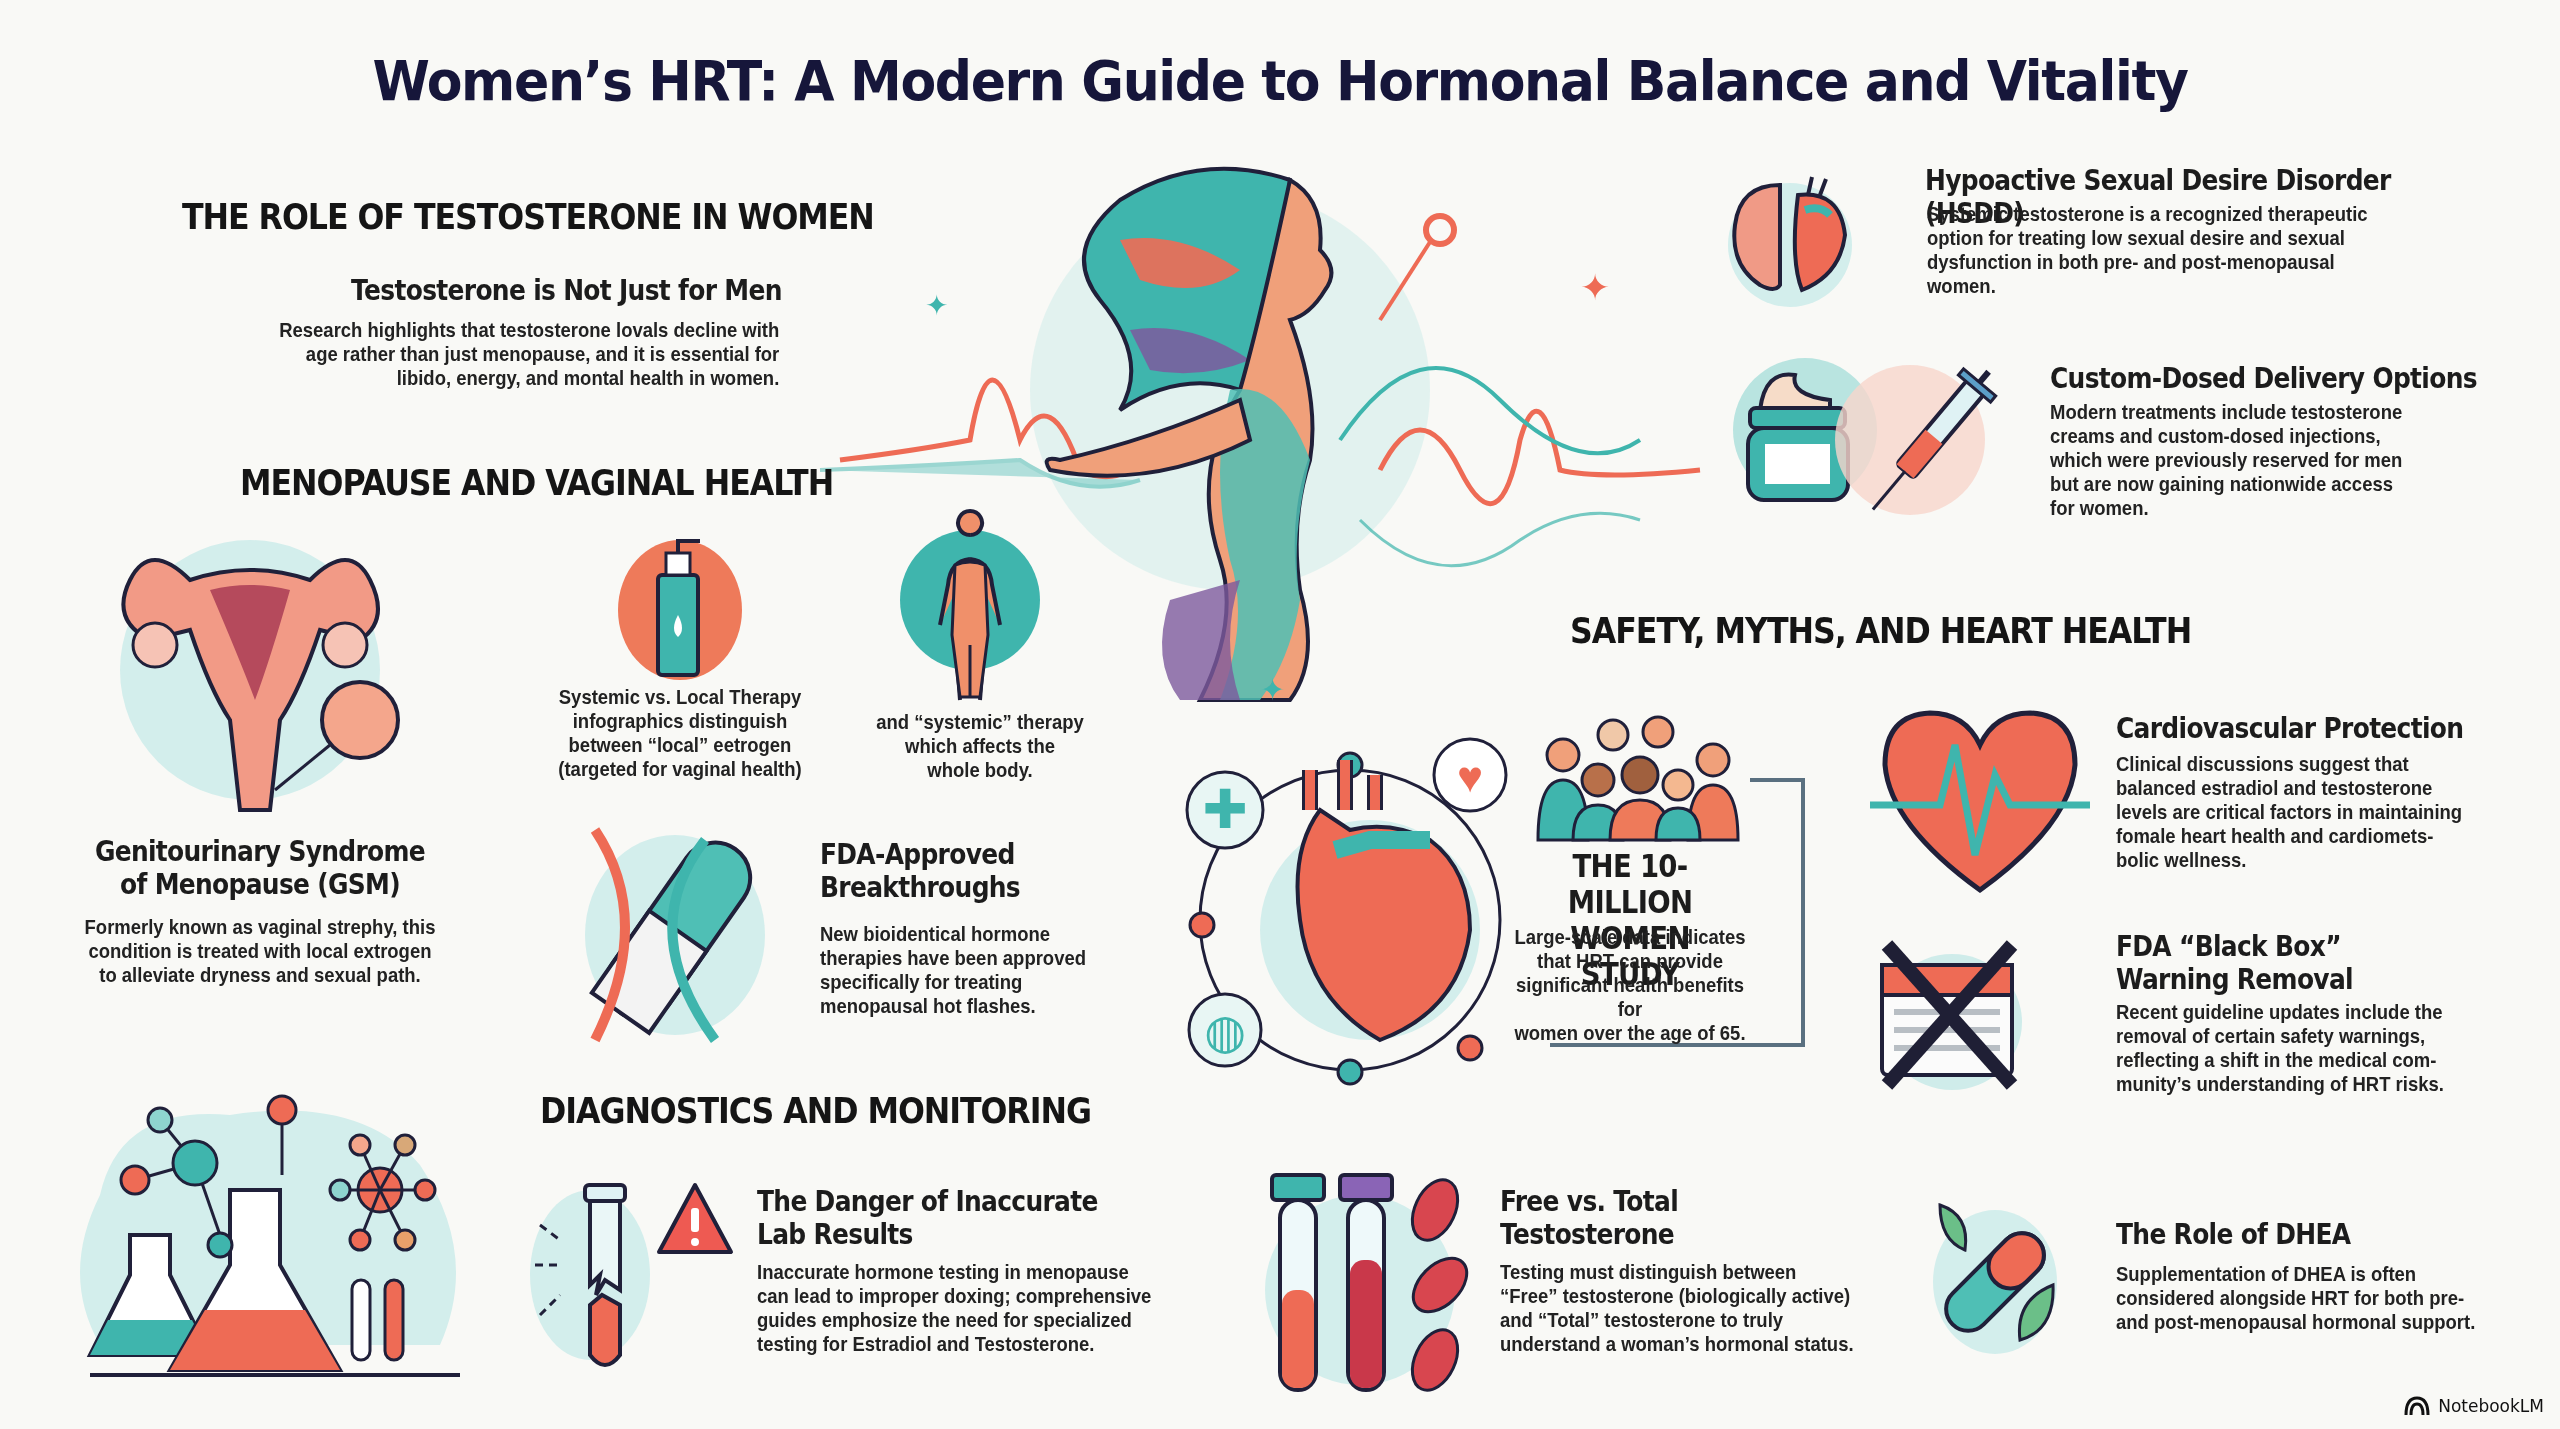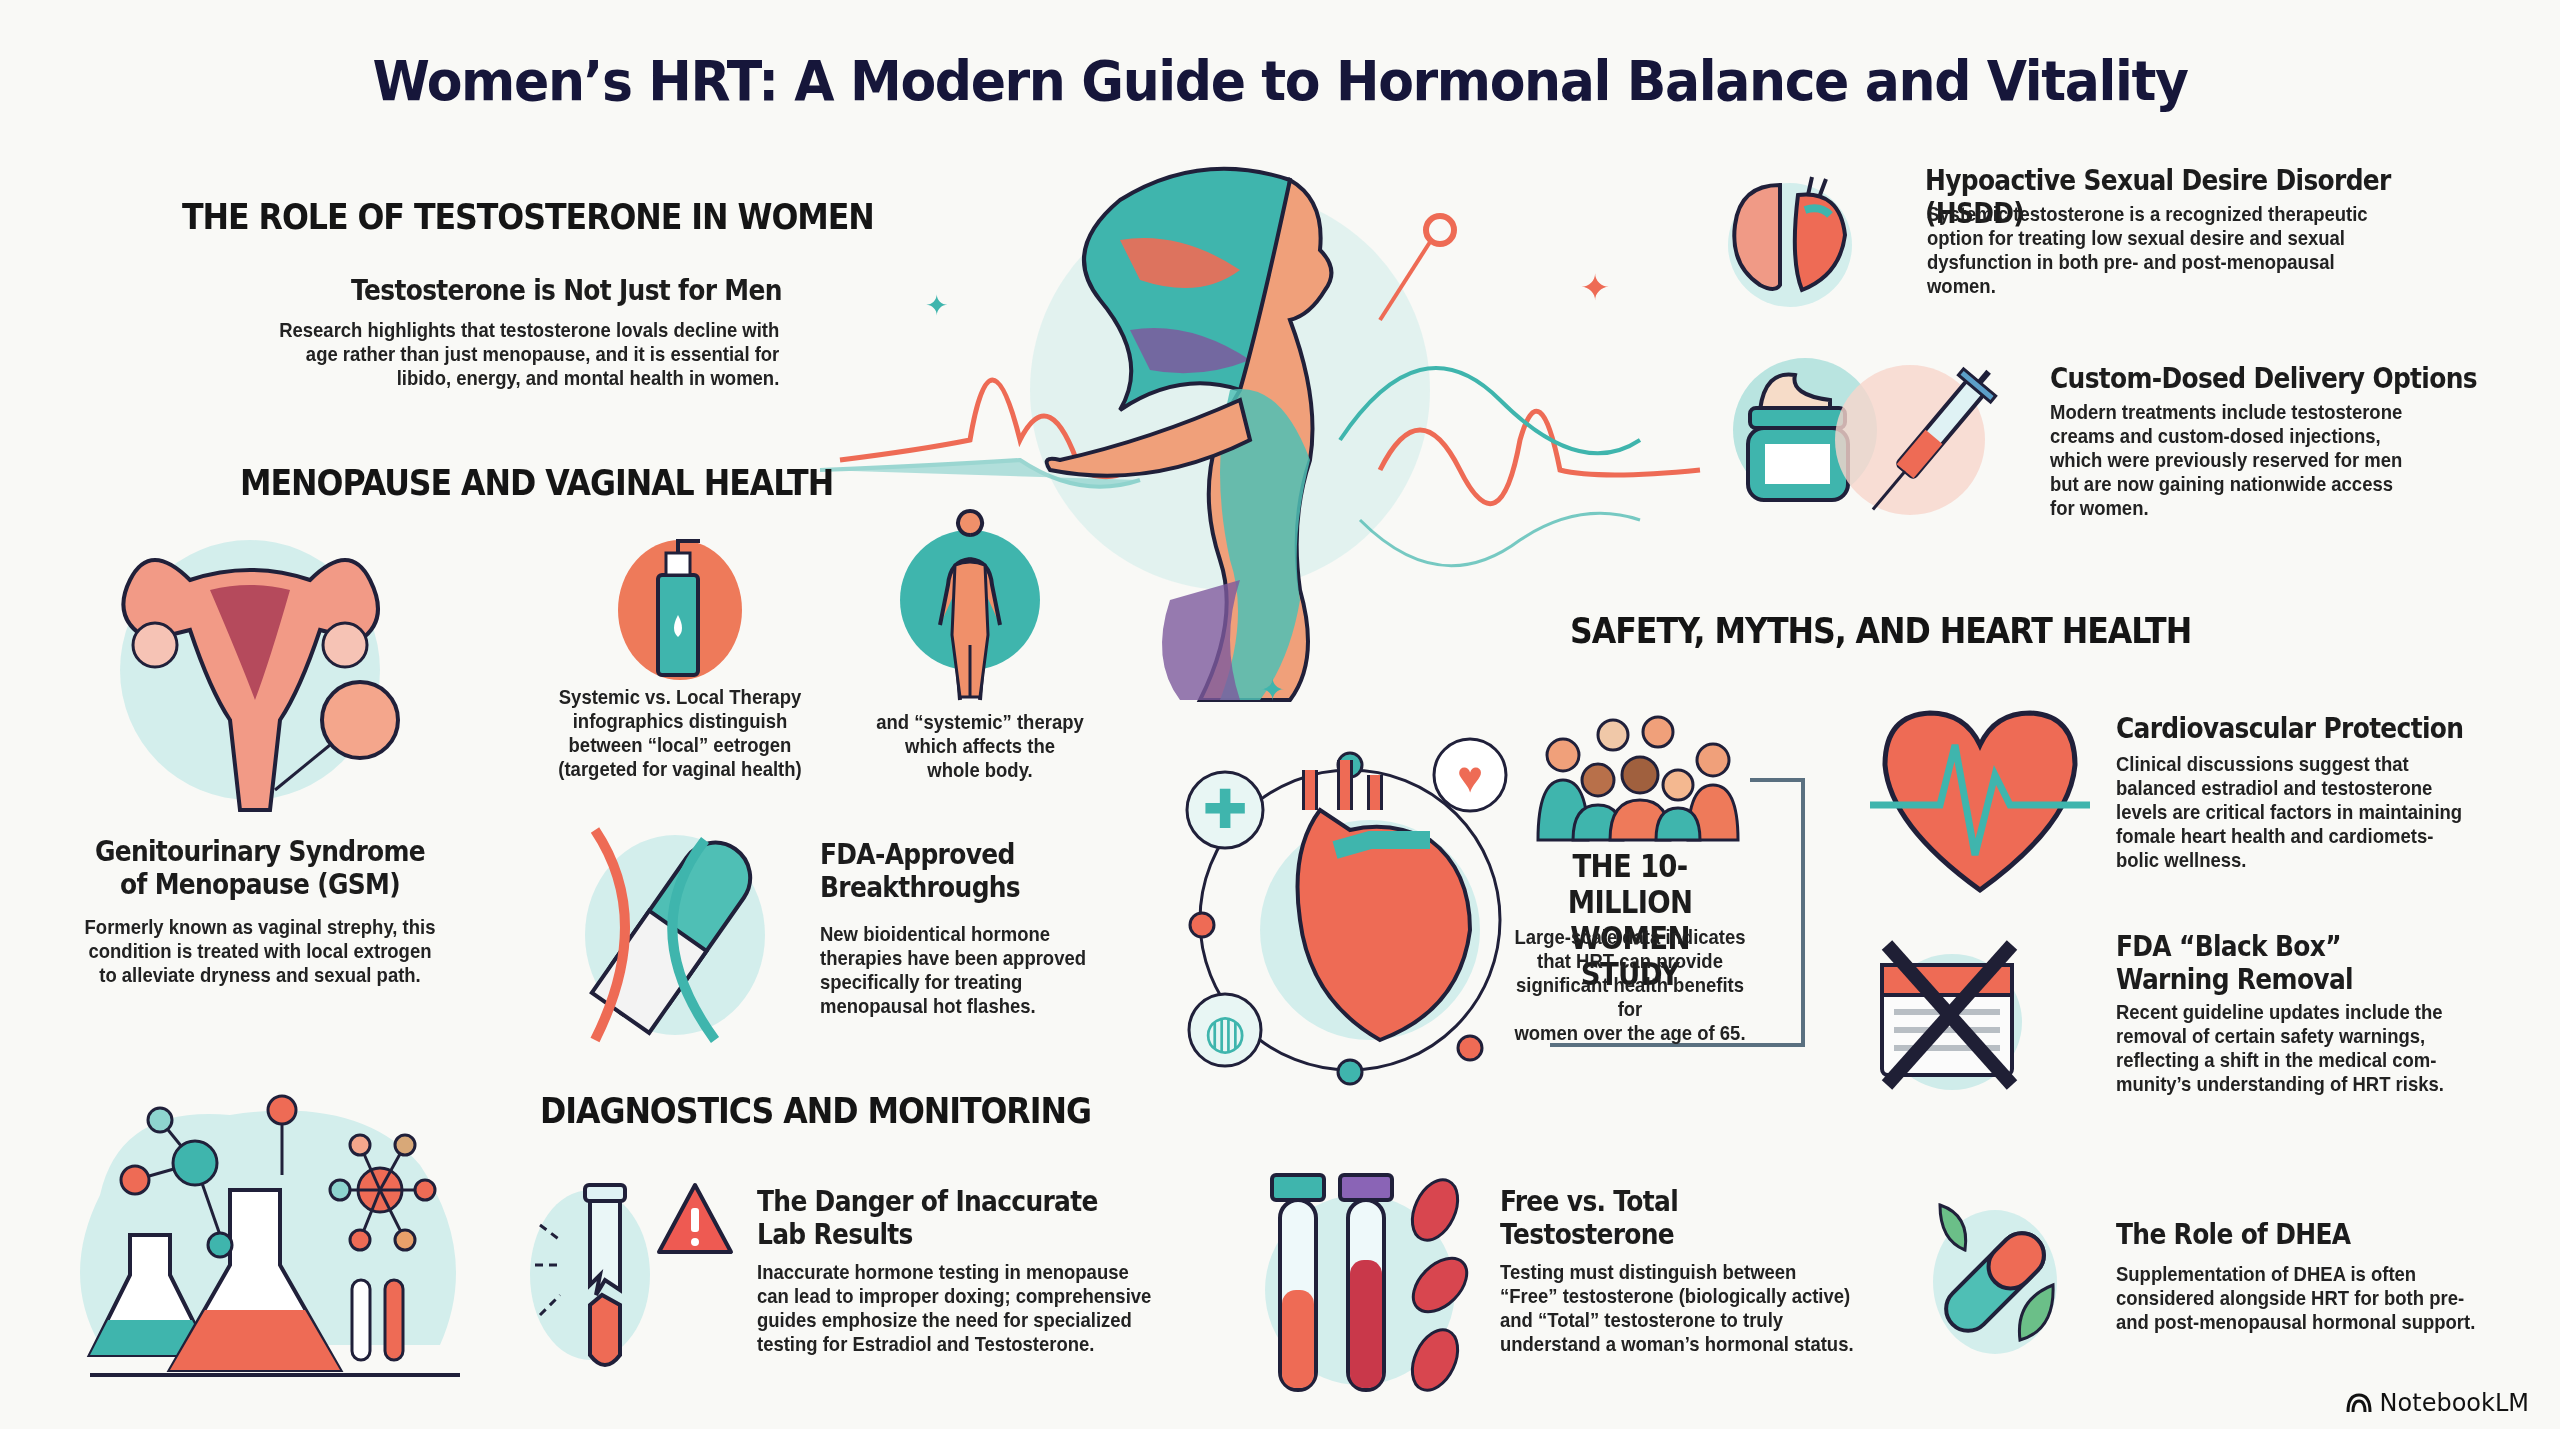--- a/index.html
+++ b/index.html
@@ -10,21 +10,21 @@
        font-weight:bold;font-size:56px;color:#16163a;letter-spacing:-1.5px;transform:scaleX(0.93);}
   .sec{font-family:"DejaVu Sans",sans-serif;font-weight:bold;font-size:36px;color:#151515;
        letter-spacing:-1.2px;transform-origin:left top;transform:scaleX(0.88);white-space:nowrap;}
   .h{font-family:"DejaVu Sans",sans-serif;font-weight:bold;font-size:29px;color:#1c1c1c;line-height:33px;
        letter-spacing:-0.8px;transform-origin:left top;transform:scaleX(0.86);white-space:nowrap;}
   .b{font-family:"Liberation Sans",sans-serif;font-weight:bold;font-size:21px;line-height:24px;color:#222;
        transform-origin:left top;transform:scaleX(0.88);white-space:pre-line;}
   .center{text-align:center;transform-origin:center top;}
   .right{text-align:right;transform-origin:right top;}
   svg{position:absolute;overflow:visible;}
-  .brand{right:31px;bottom:12px;font-family:"DejaVu Sans",sans-serif;font-size:24px;color:#111;
+  .brand{right:16px;bottom:12px;font-family:"DejaVu Sans",sans-serif;font-size:17px;color:#111;
        display:flex;align-items:center;gap:8px;}
 </style>
 </head>
 <body>
 
 <div class="abs main-title">Women’s HRT: A Modern Guide to Hormonal Balance and Vitality</div>
 
 <svg style="left:820px;top:140px" width="880" height="560" viewBox="0 0 880 560">
   <circle cx="410" cy="250" r="200" fill="#d8efed" opacity="0.7"></circle>
   <path d="M20 320 Q100 310 150 300 Q170 180 200 300 Q230 240 260 330 Q300 350 330 310" fill="none" stroke="#ee6b55" stroke-width="5"></path>

